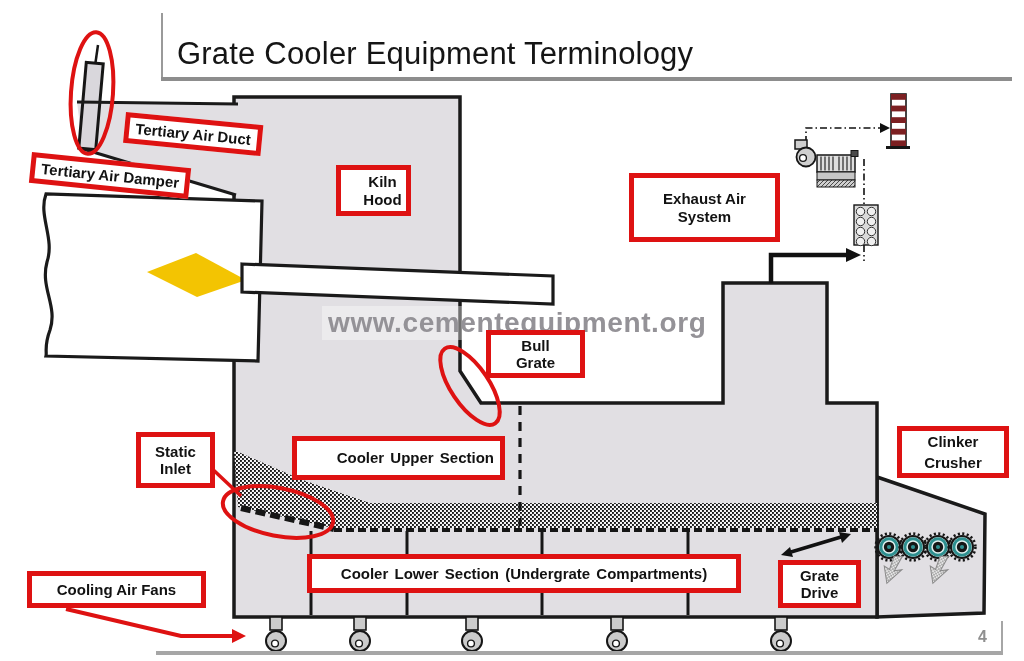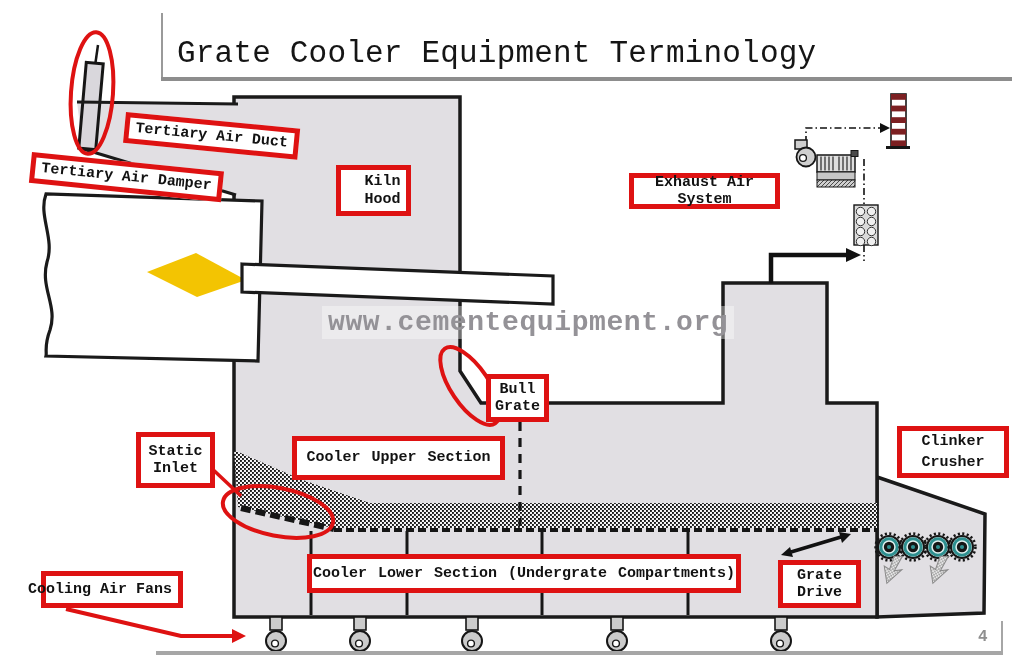--- a/index.html
+++ b/index.html
@@ -1,17 +1,17 @@
 <!DOCTYPE html>
 <html style="--label-border-red: #de1212; --highlight-red: #de1212; --equipment-gray: #e1dfe3; --outline-black: #1a1a1a; --flame-yellow: #f3c402; --crusher-teal: #2e8f8f; --stack-maroon: #7c2022; --watermark-gray: #949297;"><head>
 <meta charset="utf-8">
 <style>
   html,body{margin:0;padding:0;background:#fff;}
   .page{position:relative;width:1024px;height:661px;background:#fff;overflow:hidden;
-        font-family:Liberation Mono, monospace;}
+        font-family:Liberation Sans, sans-serif;}
   .diagram{position:absolute;left:0;top:0;width:1024px;height:661px;}
   .title{position:absolute;left:177px;top:36px;font-size:31px;font-weight:400;
          color:#151515;letter-spacing:.2px;white-space:nowrap;margin:0;}
   .title-tick{position:absolute;left:161px;top:13px;width:2px;height:64px;background:#9a9a9a;}
   .title-underline{position:absolute;left:161px;top:77px;width:851px;height:4px;background:#8d8d8d;}
   .ground-line{position:absolute;left:156px;top:651px;width:847px;height:4px;background:#a6a6a6;}
   .corner-line{position:absolute;left:1001px;top:621px;width:2px;height:34px;background:#a6a6a6;}
   .page-number{position:absolute;left:978px;top:628px;font-size:16px;font-weight:bold;color:#8f8f8f;}
   .watermark{position:absolute;left:322px;top:306px;font-size:28px;font-weight:bold;
              color:#949297;letter-spacing:.6px;background:rgba(255,255,255,.38);
@@ -19,28 +19,28 @@
   .lbl{position:absolute;box-sizing:border-box;
        border:5px solid var(--label-border-red,#de1212);background:#fff;color:#121212;
        font-weight:bold;font-size:15px;line-height:1.14;text-align:center;
        display:flex;flex-direction:column;justify-content:center;align-items:center;
        padding:2px 6px;}
   .lbl span{display:block;white-space:nowrap;}
   .lbl.rot{transform-origin:0 0;white-space:nowrap;border-width:5px;}
   .lbl-duct{left:126px;top:112px;transform:rotate(5.5deg);}
   .lbl-damper{left:32px;top:152px;transform:rotate(5.8deg);}
   .lbl-kiln-hood{left:336px;top:165px;width:75px;height:51px;padding-left:24px;}
-  .lbl-exhaust{left:629px;top:173px;width:151px;height:36px;}
-  .lbl-bull-nose{left:486px;top:330px;width:63px;height:48px;margin-top:44px;}
+  .lbl-exhaust{left:629px;top:173px;width:151px;height:69px;}
+  .lbl-bull-nose{left:486px;top:330px;width:99px;height:48px;}
   .lbl-static-inlet{left:136px;top:432px;width:79px;height:56px;}
-  .lbl-upper{left:292px;top:436px;width:213px;height:44px;word-spacing:2px;}
+  .lbl-upper{left:292px;top:436px;width:213px;height:44px;word-spacing:2px;align-items:flex-end;}
   .lbl-clinker{left:897px;top:426px;width:112px;height:52px;justify-content:space-between;}
   .lbl-lower{left:307px;top:554px;width:434px;height:39px;word-spacing:2px;}
   .lbl-grate-drive{left:778px;top:560px;width:83px;height:48px;text-align:right;}
-  .lbl-cooling-fans{left:41px;top:571px;width:142px;height:37px;align-items:flex-end;}
+  .lbl-cooling-fans{left:27px;top:571px;width:179px;height:37px;}
 </style>
 </head>
 <body>
 
 <div class="page">
 
   <div class="title-tick"></div>
   <h1 class="title">Grate Cooler Equipment Terminology</h1>
   <div class="title-underline"></div>
 

